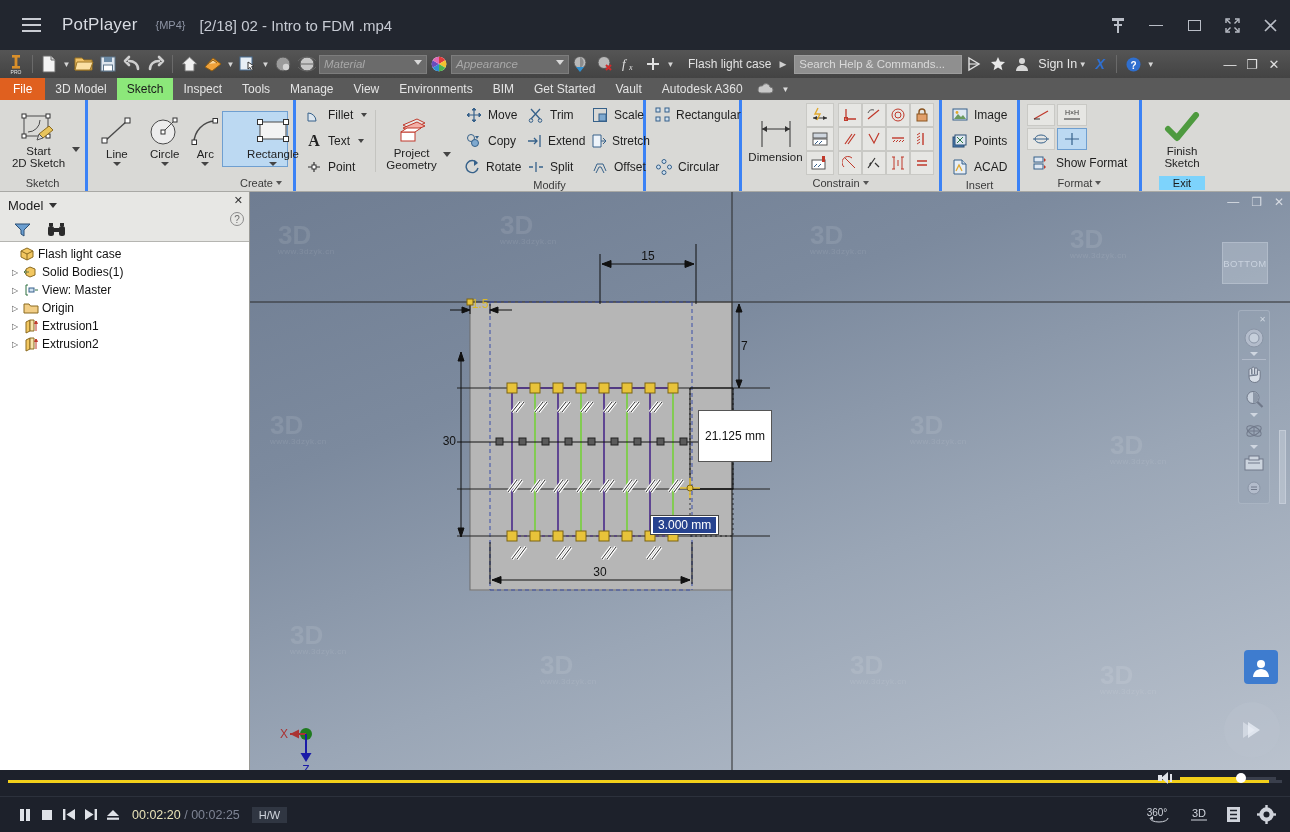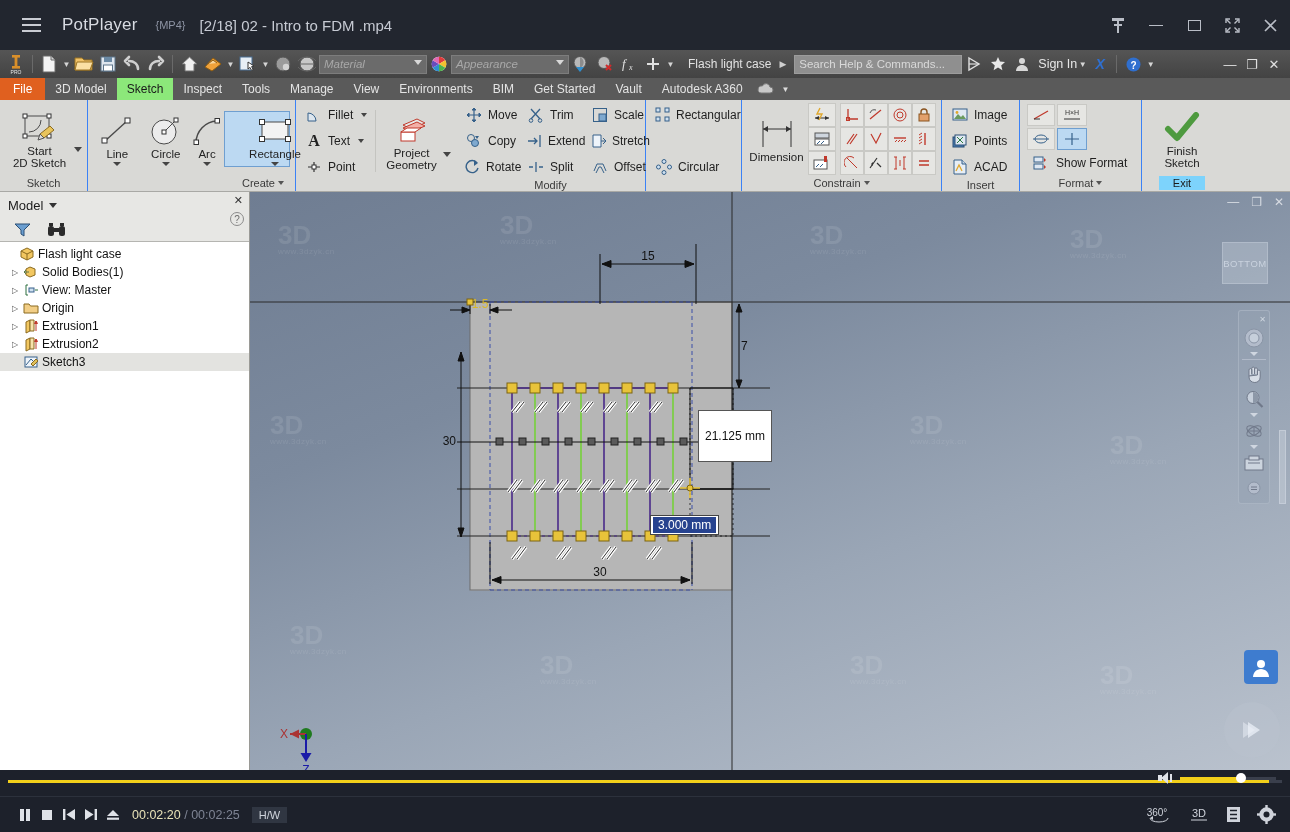--- a/index.html
+++ b/index.html
@@ -63,21 +63,21 @@
     cursor:pointer; }
   .tab.file { background:#e0601f; color:#fff; font-weight:normal; padding:0 13px; }
   .tab.active { background:#8ce87a; color:#1a1a1a; }
   #tabs .tabspacer { flex:1; }
   .tabcloud { width:26px; display:flex; align-items:center; justify-content:center; }
 
   
   #ribbon { height:92px; background:#d9d9d6; display:flex; align-items:stretch;
     border-bottom:1px solid #a9a9a5; position:relative; }
   .panel { display:flex; flex-direction:column; position:relative;
-    border-right:1px solid #3b82f6; padding:0 3px; }
+    border-right:3px solid #3b82f6; padding:0 3px; }
   .panel-body { flex:1; display:flex; align-items:center; padding:3px 2px 0 2px; }
   .panel-title { height:17px; display:flex; align-items:center; justify-content:center;
     font-size:11px; color:#3a3a3a; gap:3px; }
   .panel-title .dd { width:0;height:0;border-left:3.5px solid transparent;
     border-right:3.5px solid transparent;border-top:4px solid #555; }
 
   .bigbtn { width:60px; display:flex; flex-direction:column; align-items:center;
     justify-content:flex-start; cursor:pointer; padding-top:2px; }
   .bigbtn .ic { height:34px; display:flex; align-items:center; justify-content:center; }
   .bigbtn .lbl { font-size:11.5px; color:#232323; text-align:center; line-height:12px; }
@@ -968,30 +968,20 @@
             <span class="texp">▷</span>
             <span class="tic">
               <svg width="16" height="16" viewBox="0 0 16 16">
                   <path d="M3 4l4-2v11l-4 2z" fill="#f2c761" stroke="#8a6a20"></path>
                   <path d="M7 2h4v11H7z" fill="#f7e2ac" stroke="#8a6a20"></path>
                   <path d="M13 13V3M13 3l-1.5 2.5h3z" fill="#c0392b" stroke="#c0392b"></path>
                 </svg>
               </span>
             <span>Extrusion2</span>
           </div>
-          <div class="trow sel" style="padding-left:22px;">
-            <span class="tic">
-              <svg width="16" height="16" viewBox="0 0 16 16">
-                  <rect x="2" y="3" width="12" height="10" fill="#eef4fa" stroke="#36618a"></rect>
-                  <path d="M3 11l5-6 3 3" fill="none" stroke="#36618a"></path>
-                  <path d="M8 10l5-5 2 2-5 5z" fill="#e0c05a" stroke="#8a6a20"></path>
-                </svg>
-              </span>
-            <span>Sketch3</span>
-          </div>
         </div>
       </div>
 
       <div id="canvas">
 
         <div id="canvas-winbtns">
           <div>—</div>
           <div>❐</div>
           <div>✕</div>
         </div>

